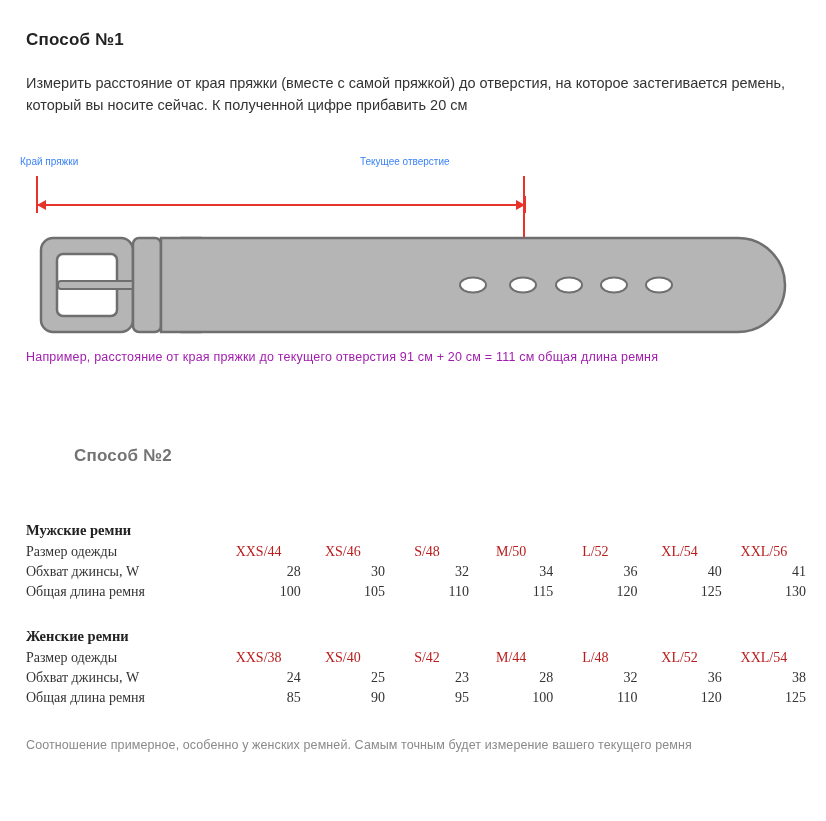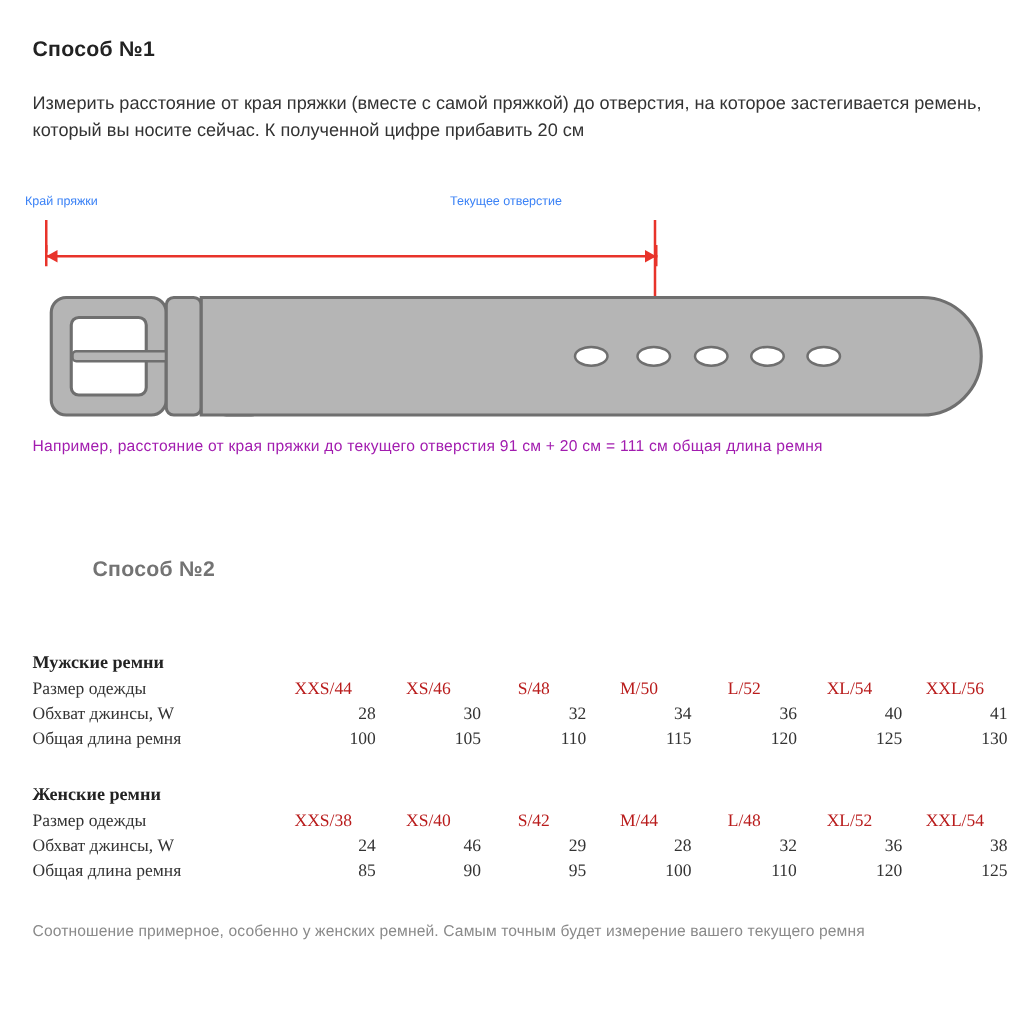--- a/index.html
+++ b/index.html
@@ -278,22 +278,22 @@
       <td class="val hdr">XS/40</td>
       <td class="val hdr">S/42</td>
       <td class="val hdr">M/44</td>
       <td class="val hdr">L/48</td>
       <td class="val hdr">XL/52</td>
       <td class="val hdr">XXL/54</td>
     </tr>
     <tr>
       <td class="rowlabel">Обхват джинсы, W</td>
       <td class="val">24</td>
-      <td class="val">46</td>
-      <td class="val">29</td>
+      <td class="val">25</td>
+      <td class="val">23</td>
       <td class="val">28</td>
       <td class="val">32</td>
       <td class="val">36</td>
       <td class="val">38</td>
     </tr>
     <tr>
       <td class="rowlabel">Общая длина ремня</td>
       <td class="val">85</td>
       <td class="val">90</td>
       <td class="val">95</td>

